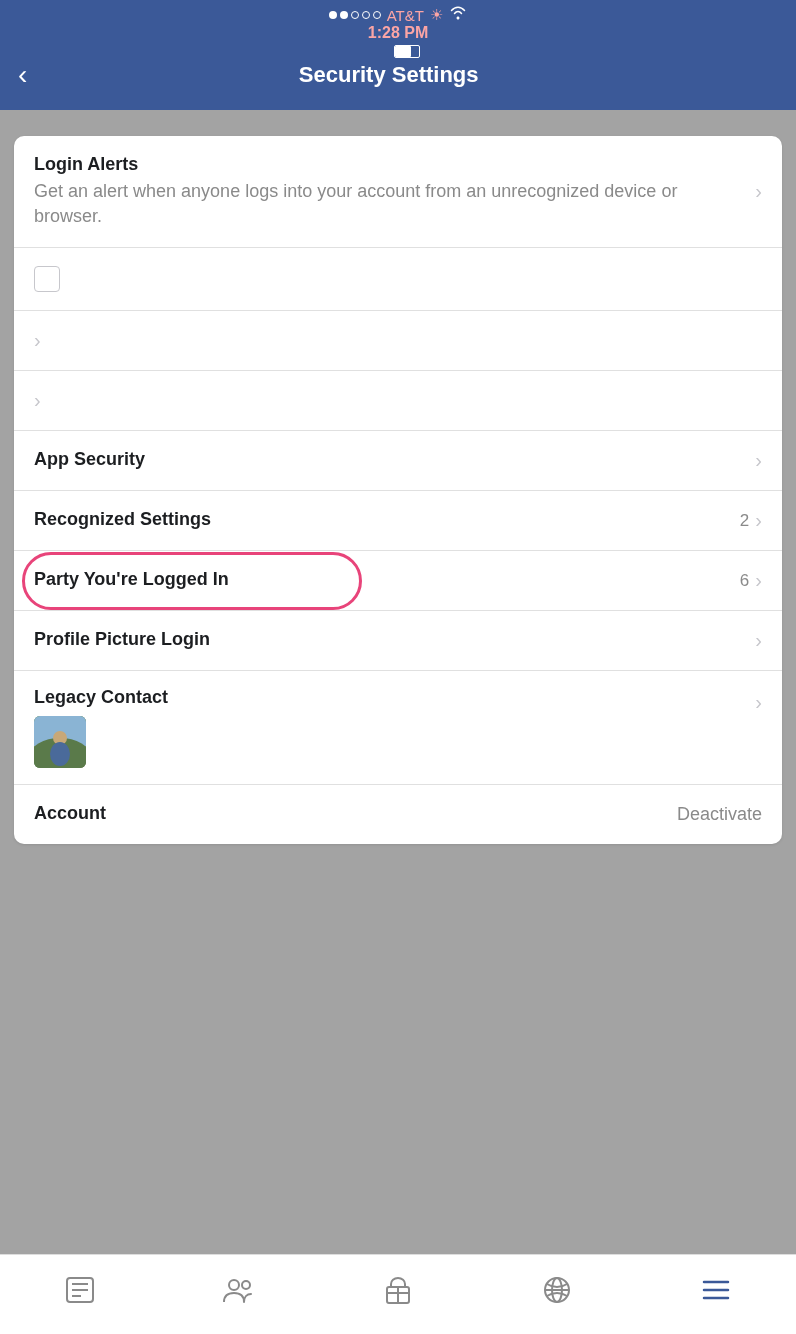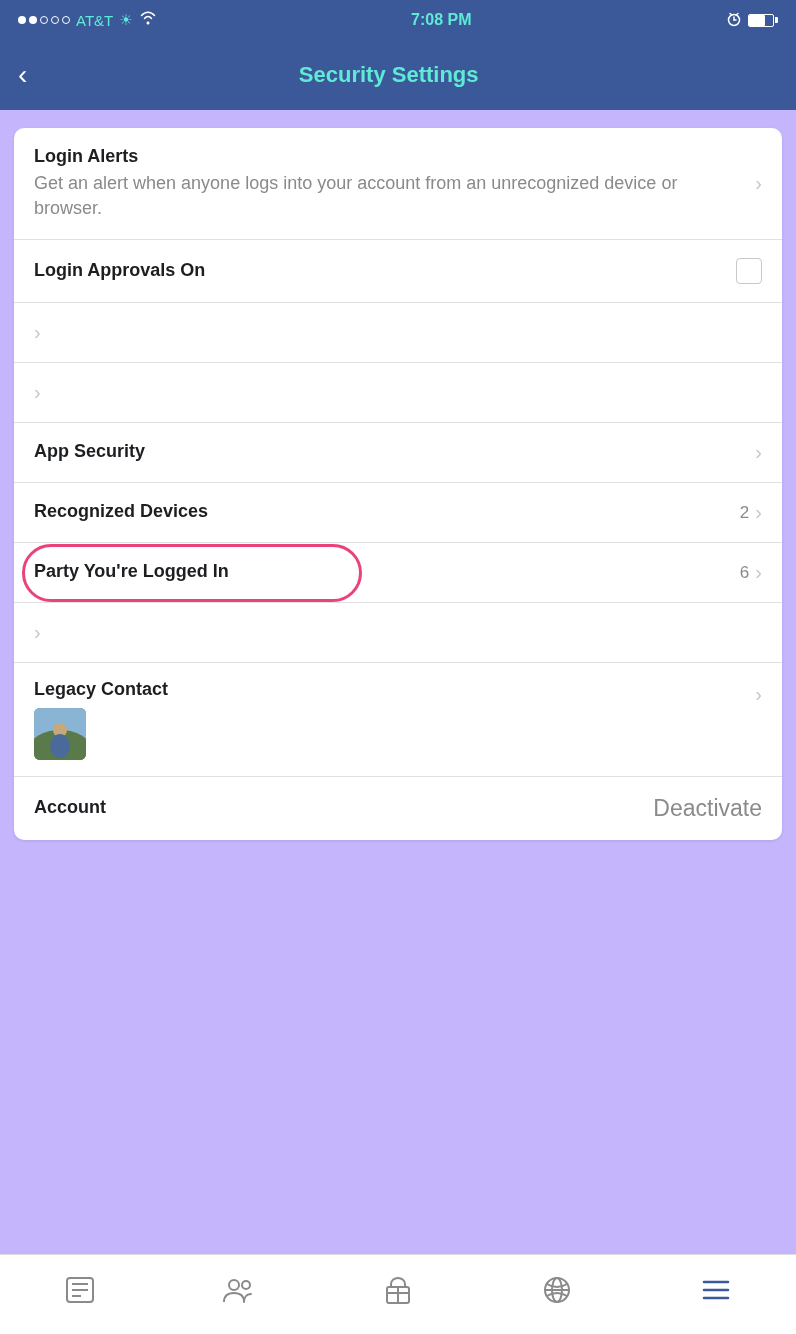--- a/index.html
+++ b/index.html
@@ -9,26 +9,27 @@
       min-height: 1334px;
       background: #e9eaed;
       font-family: -apple-system, 'Helvetica Neue', Arial, sans-serif;
       display: flex;
       flex-direction: column;
     }
 
     
     .status-bar {
       background: #3b5998;
-      color: #5eead4;
+      color: #fca5a5;
       display: flex;
       align-items: center;
       justify-content: space-between;
       padding: 6px 18px;
       height: 40px;
+      flex-direction: column;
     }
     .status-left {
       display: flex;
       align-items: center;
       gap: 6px;
       font-size: 15px;
       font-weight: 500;
     }
     .signal-dots {
       display: flex;
@@ -94,31 +95,31 @@
       color: white;
       font-size: 28px;
       font-weight: 300;
       cursor: pointer;
       padding: 8px 12px 8px 0;
       line-height: 1;
     }
     .nav-title {
       flex: 1;
       text-align: center;
-      color: #5eead4;
+      color: #ffffff;
       font-size: 22px;
       font-weight: 700;
       margin-right: 40px;
     }
 
     
     .content {
       flex: 1;
-      padding: 18px 14px;
-      background: #c4b5fd;
+      padding: 26px 14px;
+      background: #a3a3a3;
     }
 
     .settings-card {
       background: white;
       border-radius: 10px;
       overflow: hidden;
       box-shadow: 0 1px 3px rgba(0,0,0,0.1);
     }
 
     .settings-item {
@@ -199,21 +200,21 @@
       background: linear-gradient(135deg, #7aab6e 0%, #4a7a5a 50%, #8a6a4a 100%);
       overflow: hidden;
       margin-top: 8px;
       display: flex;
       align-items: flex-end;
       justify-content: center;
     }
 
     .deactivate-text {
       color: #8a8a8a;
-      font-size: 23px;
+      font-size: 18px;
     }
 
     
     .bottom-nav {
       background: white;
       border-top: 1px solid #ddd;
       display: flex;
       align-items: center;
       justify-content: space-around;
       height: 80px;
@@ -252,21 +253,21 @@
     <span style="font-size:15px;">☀</span>
 
     <span style="font-size:16px;">
       <svg width="18" height="14" viewBox="0 0 18 14" fill="white">
         <path d="M9 10.5 C9.8 10.5 10.5 11.2 10.5 12 C10.5 12.8 9.8 13.5 9 13.5 C8.2 13.5 7.5 12.8 7.5 12 C7.5 11.2 8.2 10.5 9 10.5 Z"></path>
         <path d="M5.5 7.5 C6.5 6.2 7.7 5.5 9 5.5 C10.3 5.5 11.5 6.2 12.5 7.5" stroke="white" stroke-width="1.5" fill="none" stroke-linecap="round"></path>
         <path d="M2.5 4.5 C4.2 2.5 6.5 1.2 9 1.2 C11.5 1.2 13.8 2.5 15.5 4.5" stroke="white" stroke-width="1.5" fill="none" stroke-linecap="round"></path>
       </svg>
     </span>
   </div>
-  <div class="status-center">7:08 PM</div>
+  <div class="status-center">1:28 PM</div>
   <div class="status-right">
     <span style="font-size:14px;">
       <svg width="16" height="16" viewBox="0 0 16 16" fill="white">
         <circle cx="8" cy="9" r="5.5" stroke="white" stroke-width="1.5" fill="none"></circle>
         <line x1="8" y1="9" x2="8" y2="6" stroke="white" stroke-width="1.5" stroke-linecap="round"></line>
         <line x1="8" y1="9" x2="10" y2="9" stroke="white" stroke-width="1.5" stroke-linecap="round"></line>
         <line x1="4" y1="2.5" x2="6" y2="4" stroke="white" stroke-width="1.5" stroke-linecap="round"></line>
         <line x1="12" y1="2.5" x2="10" y2="4" stroke="white" stroke-width="1.5" stroke-linecap="round"></line>
       </svg>
     </span>
@@ -289,59 +290,59 @@
 
     <div class="settings-item">
       <div class="item-left">
         <div class="item-title">Login Alerts</div>
         <div class="item-desc">Get an alert when anyone logs into your account from an unrecognized device or browser.</div>
       </div>
       <span class="chevron">›</span>
     </div>
 
     <div class="settings-item">
-      <div class="item-left">
-        <div class="item-title">Login Approvals On</div>
-      </div>
       <div class="checkbox"></div>
     </div>
 
     <div class="settings-item">
       <span class="chevron">›</span>
     </div>
 
     <div class="settings-item">
       <span class="chevron">›</span>
     </div>
 
     <div class="settings-item">
       <div class="item-left">
         <div class="item-title">App Security</div>
       </div>
       <span class="chevron">›</span>
     </div>
 
     <div class="settings-item">
       <div class="item-left">
-        <div class="item-title">Recognized Devices</div>
+        <div class="item-title">Recognized Settings</div>
       </div>
       <span class="count-badge">2</span>
       <span class="chevron">›</span>
     </div>
 
     <div class="settings-item highlighted-item">
       <div class="highlight-circle"></div>
       <div class="item-left">
         <div class="item-title">Party You're Logged In</div>
       </div>
       <span class="count-badge">6</span>
       <span class="chevron">›</span>
     </div>
 
     <div class="settings-item">
+      <div class="item-left">
+        <div class="item-title">Profile Picture Login</div>
+      </div>
       <span class="chevron">›</span>
     </div>
 
     <div class="settings-item" style="align-items: flex-start; padding-top: 16px; padding-bottom: 16px; justify-content: center;">
       <div class="item-left">
         <div class="item-title">Legacy Contact</div>
         <div class="contact-thumb">
           <svg width="52" height="52" viewBox="0 0 52 52" xmlns="http://www.w3.org/2000/svg">
             <rect width="52" height="52" fill="#7a9a6a"></rect>
 

